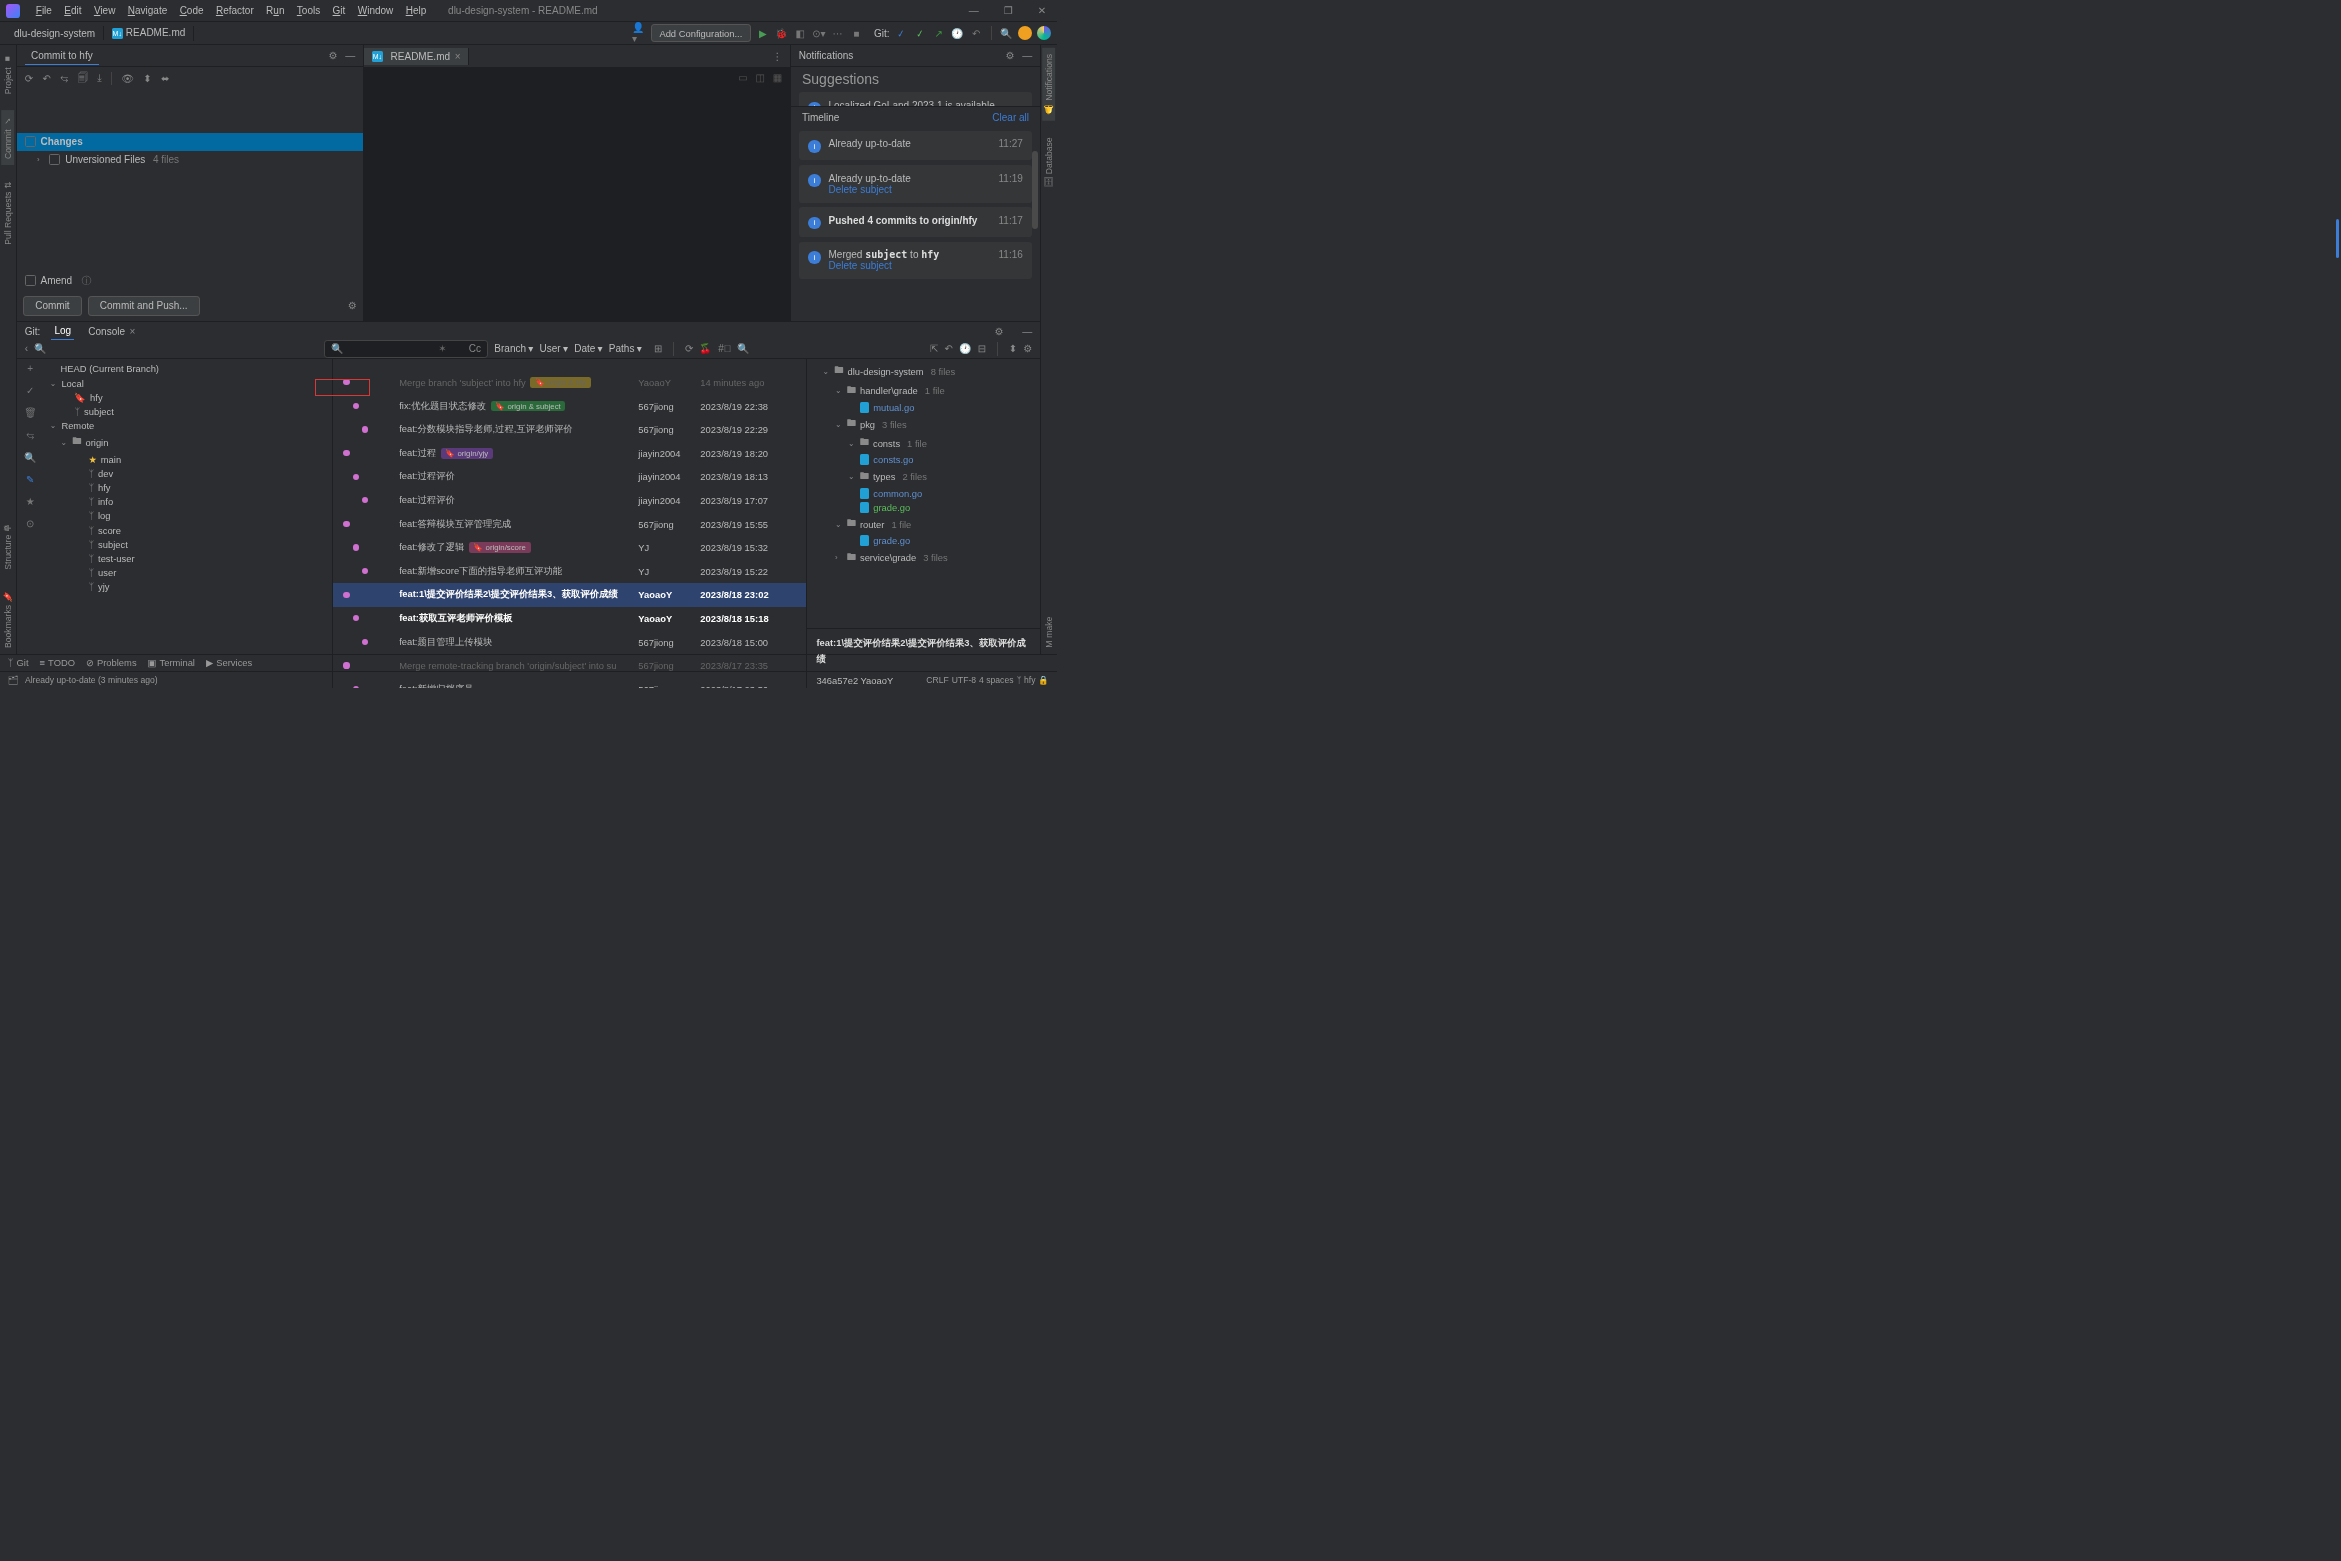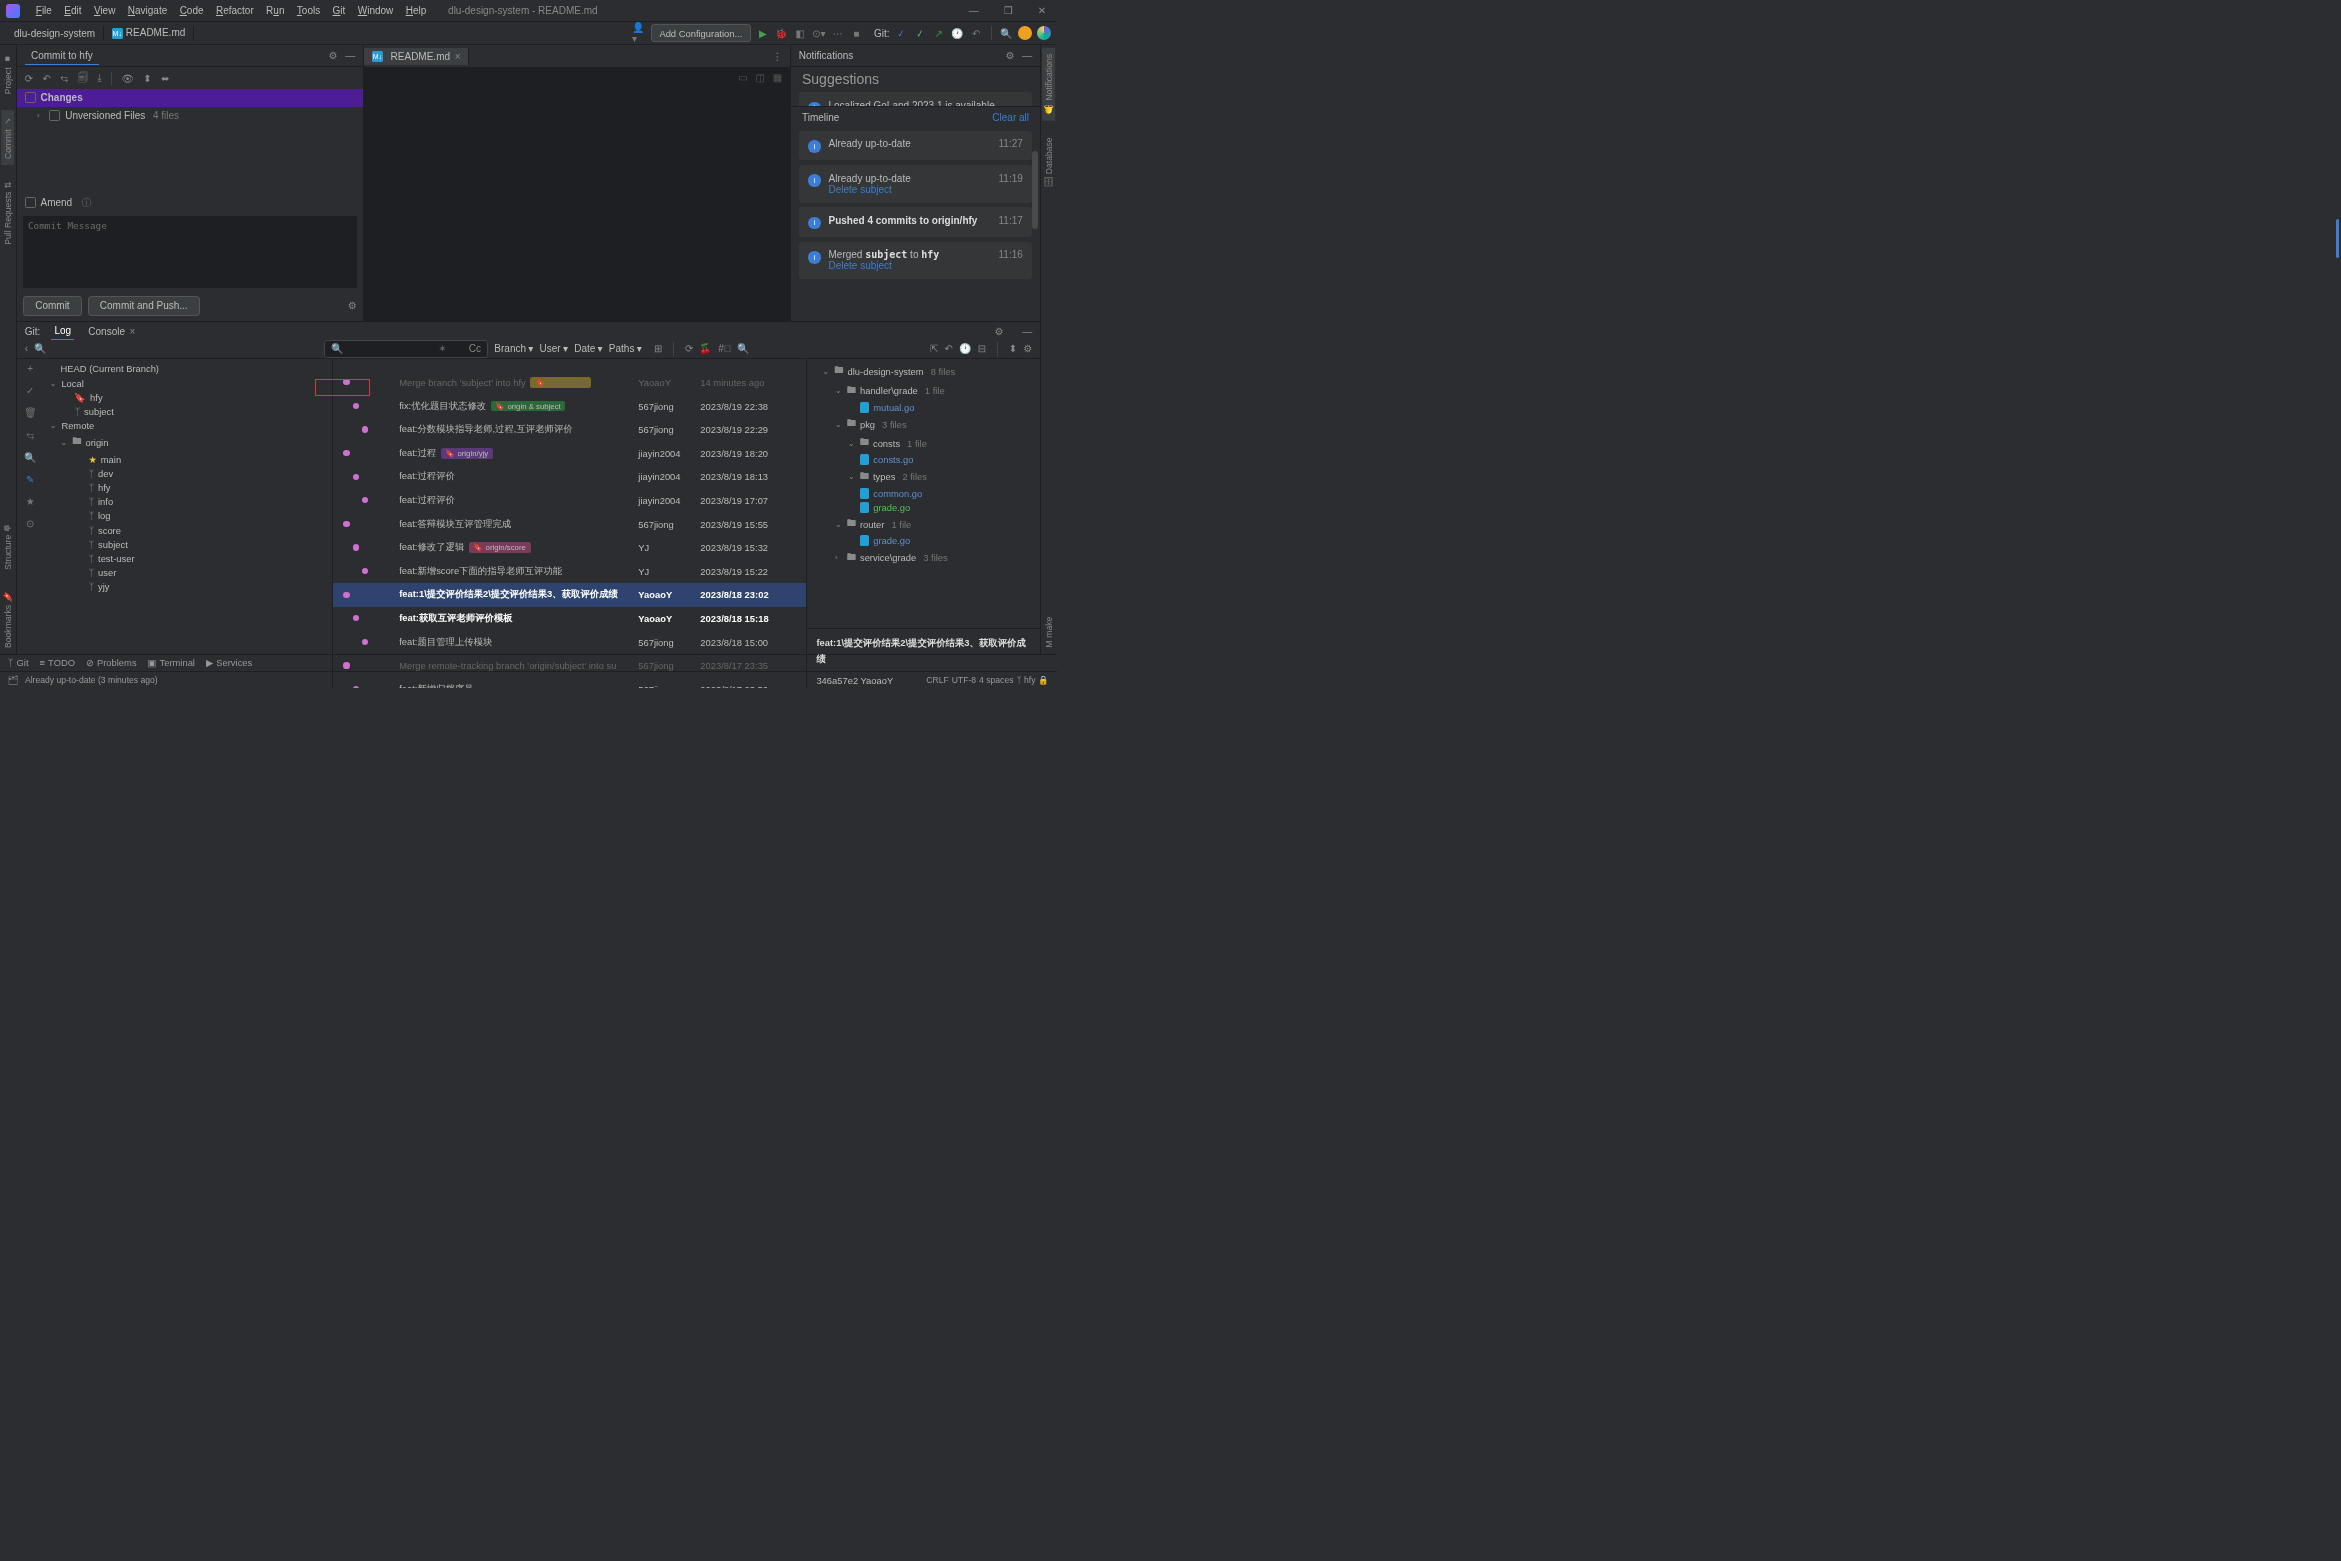--- a/index.html
+++ b/index.html
@@ -25,21 +25,21 @@
 .main-area { display: flex; height: calc(100% - 22px - 23.4px - 17px - 17px); }
 .left-stripe { width: 17px; background: #2b2d30; border-right: 0.8px solid #1e1f22; display: flex; flex-direction: column; align-items: center; padding-top: 3.1px; gap: 9.4px; }
 .stripe-tab { writing-mode: vertical-rl; transform: rotate(180deg); padding: 6.2px 1.6px; font-size: 8.6px; color: #888; cursor: pointer; display: flex; align-items: center; gap: 3.1px; }
 .stripe-tab.active { background: #3c3f41; }
 .right-stripe { width: 17px; background: #2b2d30; border-left: 0.8px solid #1e1f22; display: flex; flex-direction: column; align-items: center; padding-top: 3.1px; gap: 9.4px; }
 .commit-panel { width: 347px; background: #2b2d30; border-right: 0.8px solid #1e1f22; display: flex; flex-direction: column; }
 .panel-tab-header { height: 22px; display: flex; align-items: center; padding: 0 7.8px; border-bottom: 0.8px solid #1e1f22; }
 .panel-tab { padding: 3.1px 6.2px; color: #bbb; border-bottom: 1.6px solid #3c7dd8; }
 .panel-header-icons { margin-left: auto; display: flex; gap: 7.8px; color: #888; }
 .commit-toolbar { height: 22px; display: flex; align-items: center; gap: 9.4px; padding: 0 7.8px; color: #888; }
-.changes-row { background: #4c1d95; padding: 3.1px 7.8px; display: flex; align-items: center; gap: 4.7px; }
+.changes-row { background: #0369a1; padding: 3.1px 7.8px; display: flex; align-items: center; gap: 4.7px; margin-top: 44px; }
 .checkbox { width: 11px; height: 11px; border: 0.8px solid #666; border-radius: 1.6px; }
 .unversioned-row { padding: 3.1px 7.8px 3.1px 20px; display: flex; align-items: center; gap: 4.7px; }
 .file-count { color: #777; margin-left: 3.1px; }
 .amend-row { padding: 3.1px 7.8px; display: flex; align-items: center; gap: 4.7px; margin-top: auto; }
 .commit-msg { background: #1e1f22; margin: 3.1px 6.2px; height: 72px; padding: 4.7px; color: #6a6a6a; font-family: monospace; font-size: 9.4px; }
 .commit-btns { display: flex; gap: 6.2px; padding: 4.7px 6.2px; align-items: center; }
 .btn { padding: 3.9px 11px; background: #3c3f41; border: 0.8px solid #555; border-radius: 3.1px; cursor: pointer; }
 .editor-area { flex: 1; background: #1e1f22; display: flex; flex-direction: column; }
 .editor-tabs { height: 22px; background: #2b2d30; display: flex; align-items: center; }
 .ed-tab { padding: 3.1px 7.8px; background: #3c3f41; display: flex; align-items: center; gap: 4.7px; border-right: 0.8px solid #1e1f22; }
@@ -204,21 +204,20 @@
           <div class="checkbox"></div>
           <span>Unversioned Files</span>
           <span class="file-count">4 files</span>
         </div>
         <div style="flex:1"></div>
         <div class="amend-row">
           <div class="checkbox"></div>
           <span>Amend</span>
           <span style="color:#666;margin-left:4.7px">ⓘ</span>
         </div>
-        <div class="commit-msg">Commit Message</div>
         <div class="commit-btns">
           <div class="btn">Commit</div>
           <div class="btn">Commit and Push...</div>
           <div style="flex:1"></div>
           <span style="color:#888">⚙</span>
         </div>
       </div>
 
       <div class="editor-area">
         <div class="editor-tabs">

